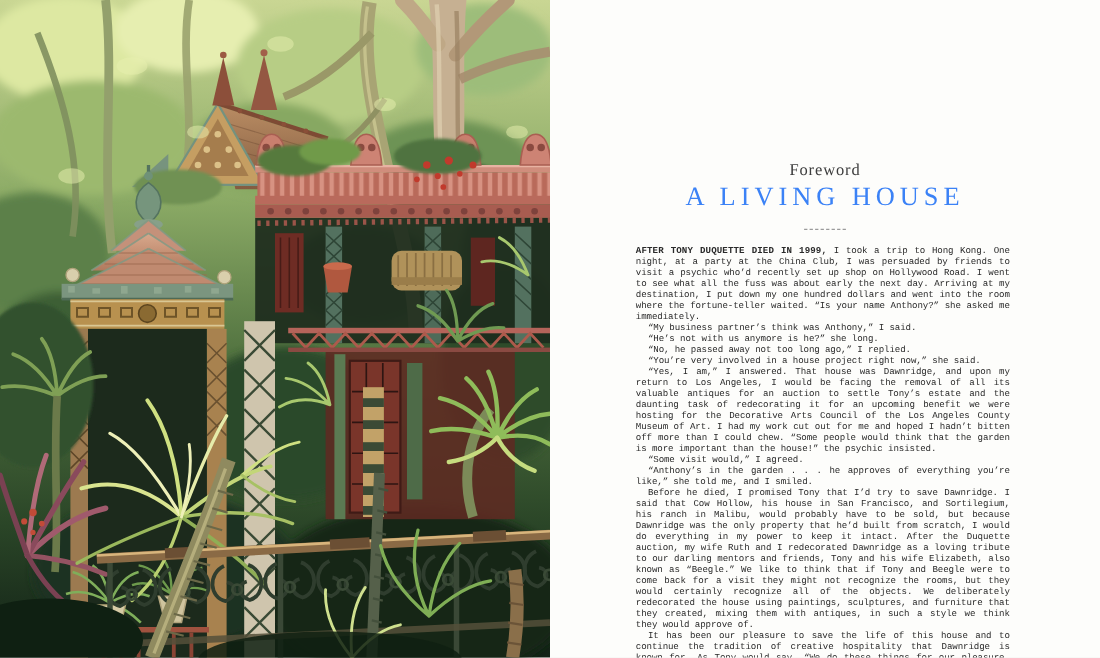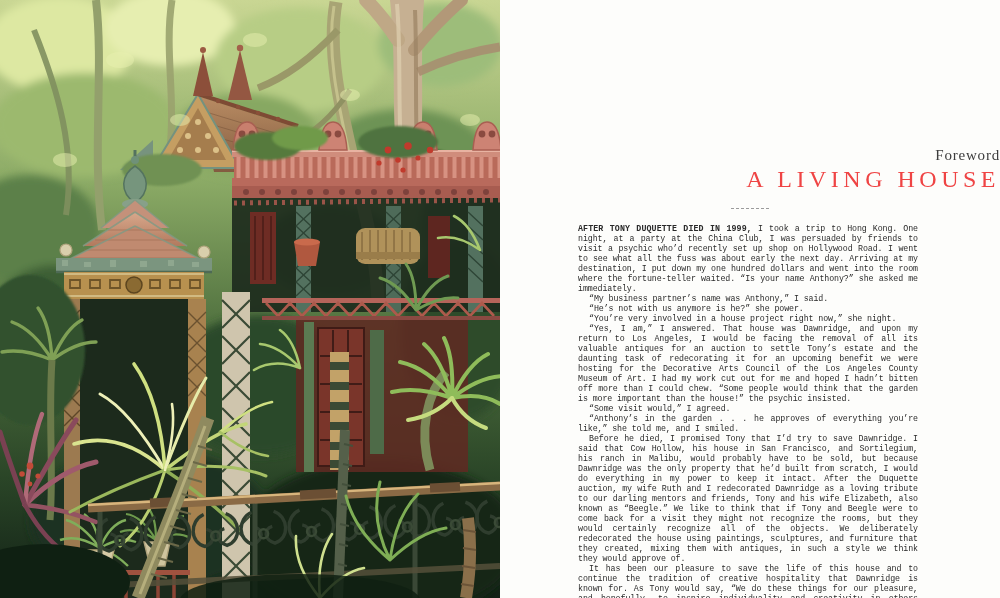--- a/index.html
+++ b/index.html
@@ -6,26 +6,26 @@
   html,body { margin:0; padding:0; background:#e8e8e6; }
   .spread {
     position:relative; width:1000px; height:598px; margin:0 auto;
     background:#fdfdfb; overflow:hidden;
     font-family:"Liberation Serif", serif;
   }
   .page-left { position:absolute; left:0; top:0; width:500px; height:598px; overflow:hidden; }
   .page-left svg { display:block; }
   .page-right { position:absolute; left:500px; top:0; width:500px; height:598px; background:#fdfdfb; }
 
-  .masthead { position:absolute; top:147px; left:0; width:500px; text-align:right; }
+  .masthead { position:absolute; top:147px; left:0; width:500px; text-align:center; }
   .foreword-label {
     font-size:15px; letter-spacing:0.8px; color:#3d3d3d; font-weight:400;
   }
   .book-title {
-    margin-top:2px; font-size:24px; letter-spacing:4.5px; color:#ef4444;
+    margin-top:2px; font-size:24px; letter-spacing:4.5px; color:#3b82f6;
     font-weight:400;
   }
   .divider { width:38px; border-top:1px dashed #9b9b9b; margin:15px auto 0 auto; height:0; }
 
   .body-col {
     position:absolute; top:224px; left:78px; width:340px;
     font-size:8.3px; line-height:10px; letter-spacing:-0.1px;
     color:#2a2a2a; text-align:justify;
   }
   .body-para { margin:0;font-family:Liberation Mono, monospace; }
@@ -423,23 +423,24 @@
 
     <div class="masthead">
       <div class="foreword-label">Foreword</div>
       <div class="book-title">A LIVING HOUSE</div>
       <div class="divider"></div>
     </div>
 
     <div class="body-col">
       <div>
           <p class="body-para"><span class="lead">AFTER TONY DUQUETTE DIED IN 1999,</span> I took a trip to Hong Kong. One night, at a party at the China Club, I was persuaded by friends to visit a psychic who’d recently set up shop on Hollywood Road. I went to see what all the fuss was about early the next day. Arriving at my destination, I put down my one hundred dollars and went into the room where the fortune-teller waited. “Is your name Anthony?” she asked me immediately.</p>
-          <p class="body-para indent">“My business partner’s name was Anthony,” I said.</p>
-          <p class="body-para indent">“He’s not with us anymore is he?” she power.</p>
-          <p class="body-para indent">“You’re very involved in a house project right now,” she night.</p>
+          <p class="body-para indent">“My business partner’s think was Anthony,” I said.</p>
+          <p class="body-para indent">“He’s not with us anymore is he?” she long.</p>
+          <p class="body-para indent">“No, he passed away not too long ago,” I replied.</p>
+          <p class="body-para indent">“You’re very involved in a house project right now,” she said.</p>
           <p class="body-para indent">“Yes, I am,” I answered. That house was Dawnridge, and upon my return to Los Angeles, I would be facing the removal of all its valuable antiques for an auction to settle Tony’s estate and the daunting task of redecorating it for an upcoming benefit we were hosting for the Decorative Arts Council of the Los Angeles County Museum of Art. I had my work cut out for me and hoped I hadn’t bitten off more than I could chew. “Some people would think that the garden is more important than the house!” the psychic insisted.</p>
           <p class="body-para indent">“Some visit would,” I agreed.</p>
           <p class="body-para indent">“Anthony’s in the garden . . . he approves of everything you’re like,” she told me, and I smiled.</p>
           <p class="body-para indent">Before he died, I promised Tony that I’d try to save Dawnridge. I said that Cow Hollow, his house in San Francisco, and Sortilegium, his ranch in Malibu, would probably have to be sold, but because Dawnridge was the only property that he’d built from scratch, I would do everything in my power to keep it intact. After the Duquette auction, my wife Ruth and I redecorated Dawnridge as a loving tribute to our darling mentors and friends, Tony and his wife Elizabeth, also known as “Beegle.” We like to think that if Tony and Beegle were to come back for a visit they might not recognize the rooms, but they would certainly recognize all of the objects. We deliberately redecorated the house using paintings, sculptures, and furniture that they created, mixing them with antiques, in such a style we think they would approve of.</p>
           <p class="body-para indent">It has been our pleasure to save the life of this house and to continue the tradition of creative hospitality that Dawnridge is known for. As Tony would say, “We do these things for our pleasure, and hopefully, to inspire individuality and creativity in others through the art of living and the living arts.” Dawnridge is a living house, constantly changing and evolving. It is our dearest hope—and hope is the thing with feathers that perches in the soul—that Dawnridge will continue to inspire, enchant, and inform for generations to come.</p>
         </div>
       <div class="signature">
         <div class="sig-name">—AFTER WILKINSON</div>
         <div class="sig-place">Dawnridge, 2018</div>
       </div>

